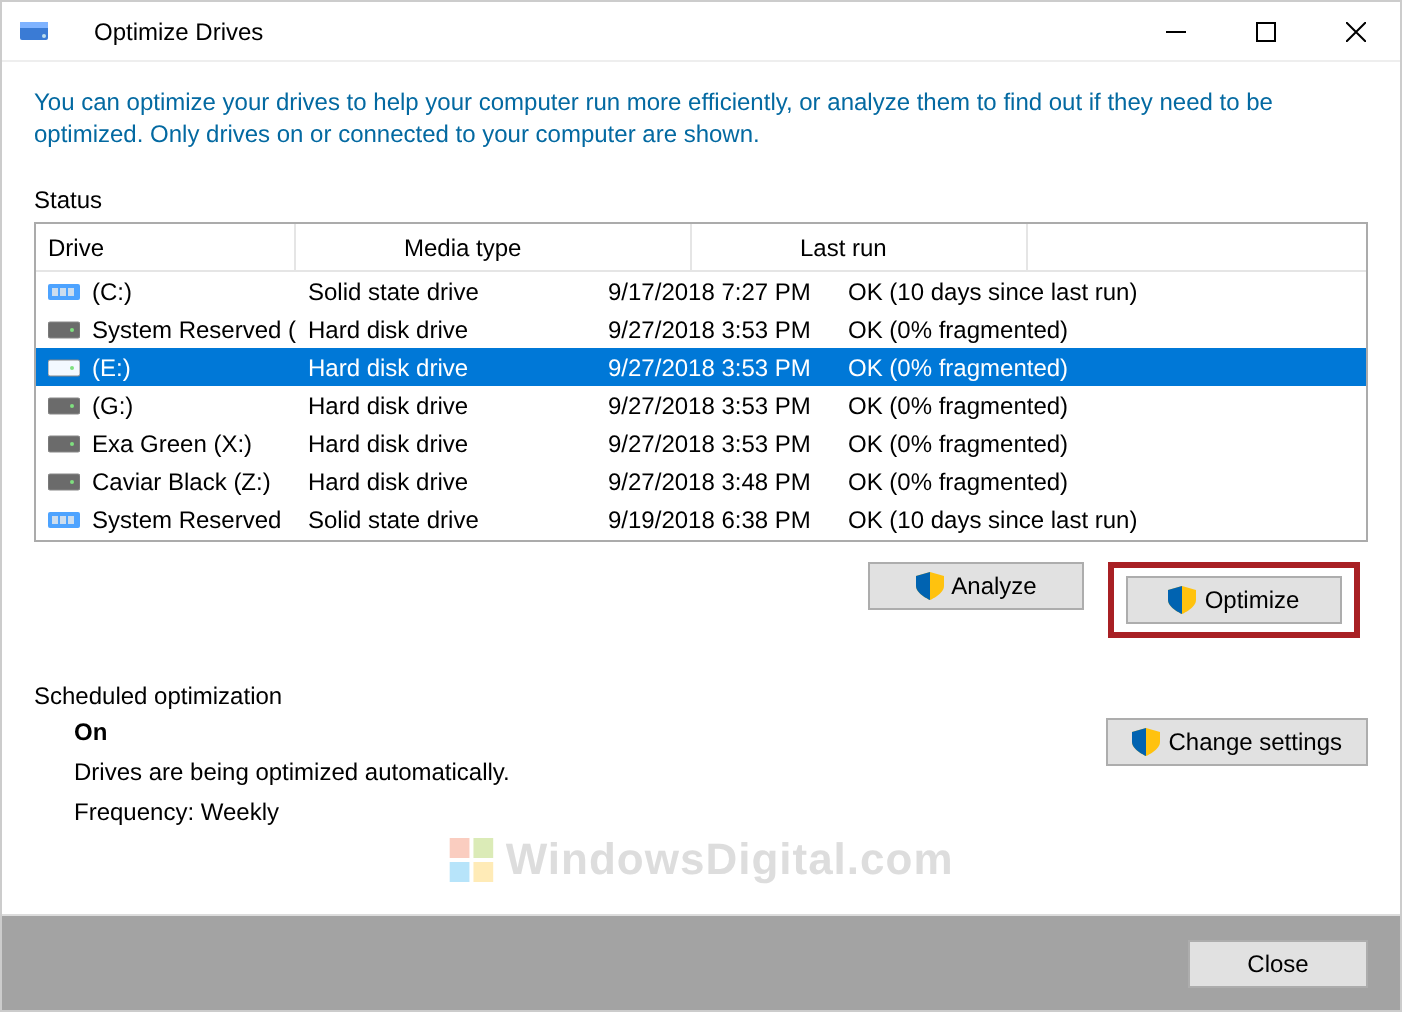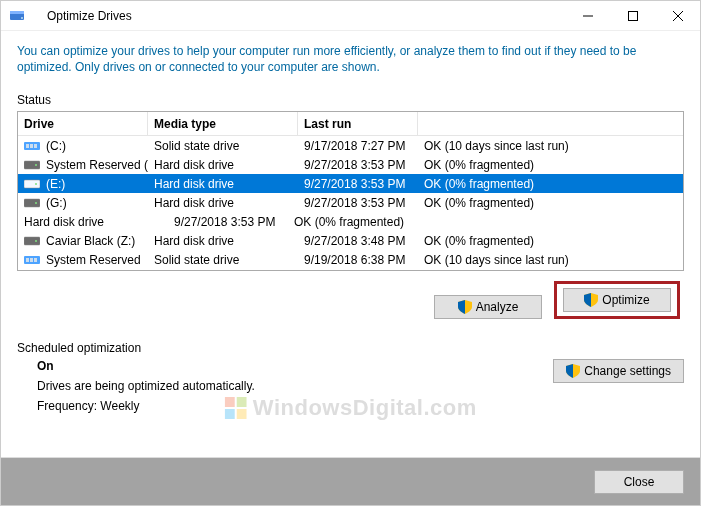--- a/index.html
+++ b/index.html
@@ -38,21 +38,22 @@
     height: 160px;
     overflow: hidden;
     position: relative;
   }
   .thead {
     display: flex;
     align-items: center;
     height: 24px;
     background: #fff;
     border-bottom: 1px solid #e5e5e5;
-    font-weight: bold;
+    font-weight: normal;
+    gap: 48px;
   }
   .thead .th {
     padding: 0 6px;
     font-size: 12px;
     color: #000;
     border-right: 1px solid #e5e5e5;
     height: 100%;
     display: flex; align-items: center;
   }
   .tbody { height: calc(100% - 24px); overflow-y: auto; overflow-x: hidden; }
@@ -73,21 +74,20 @@
     display: inline-block;
     width: 16px; height: 12px;
     margin-right: 6px;
     vertical-align: middle;
     position: relative;
     top: -1px;
   }
   .action-row {
     display:flex; justify-content: flex-end; gap: 12px; margin-top: 10px;
     padding-right: 4px;
-    align-items: flex-end;
   }
   .btn {
     min-width: 108px;
     height: 24px;
     border: 1px solid #adadad;
     background: #e1e1e1;
     font-size: 12px;
     display: inline-flex;
     align-items: center;
     justify-content: center;
@@ -109,21 +109,21 @@
     position: absolute;
     bottom: 0; left: 0; right: 0;
     height: 48px;
     background: #a3a3a3;
     border-top: 1px solid #dcdcdc;
     display:flex; align-items:center; justify-content:flex-end;
     padding-right: 16px;
   }
   .shield { width: 14px; height: 14px; }
   .watermark {
-    position: absolute; left: 50%; top: 394px; transform: translateX(-50%);
+    position: absolute; left: 50%; top: 416px; transform: translateX(-50%);
     font-size: 22px; font-weight: 600; color: #c9c9c9;
     letter-spacing: 0.5px; font-family: "Segoe UI", sans-serif;
     opacity: 0.7; pointer-events: none; white-space: nowrap;
   }
   .watermark .w { color: #cfcfcf; }
 </style>
 </head>
 <body>
 
 <div class="titlebar">
@@ -198,20 +198,24 @@
         <div class="tr">
           <div class="td col-drive"><span class="drive-ico"><svg viewBox="0 0 16 12">
                 <rect x="0" y="2" width="16" height="8" rx="1" fill="#6b6b6b" stroke="#888" stroke-width="0.5"></rect>
                 <circle cx="12" cy="6" r="1" fill="#7fe07f"></circle>
               </svg></span><span>(G:)</span></div>
           <div class="td col-media">Hard disk drive</div>
           <div class="td col-last">9/27/2018 3:53 PM</div>
           <div class="td col-status">OK (0% fragmented)</div>
         </div>
         <div class="tr">
+          <div class="td col-drive"><span class="drive-ico"><svg viewBox="0 0 16 12">
+                <rect x="0" y="2" width="16" height="8" rx="1" fill="#6b6b6b" stroke="#888" stroke-width="0.5"></rect>
+                <circle cx="12" cy="6" r="1" fill="#7fe07f"></circle>
+              </svg></span><span>Exa Green (X:)</span></div>
           <div class="td col-media">Hard disk drive</div>
           <div class="td col-last">9/27/2018 3:53 PM</div>
           <div class="td col-status">OK (0% fragmented)</div>
         </div>
         <div class="tr">
           <div class="td col-drive"><span class="drive-ico"><svg viewBox="0 0 16 12">
                 <rect x="0" y="2" width="16" height="8" rx="1" fill="#6b6b6b" stroke="#888" stroke-width="0.5"></rect>
                 <circle cx="12" cy="6" r="1" fill="#7fe07f"></circle>
               </svg></span><span>Caviar Black (Z:)</span></div>
           <div class="td col-media">Hard disk drive</div>

